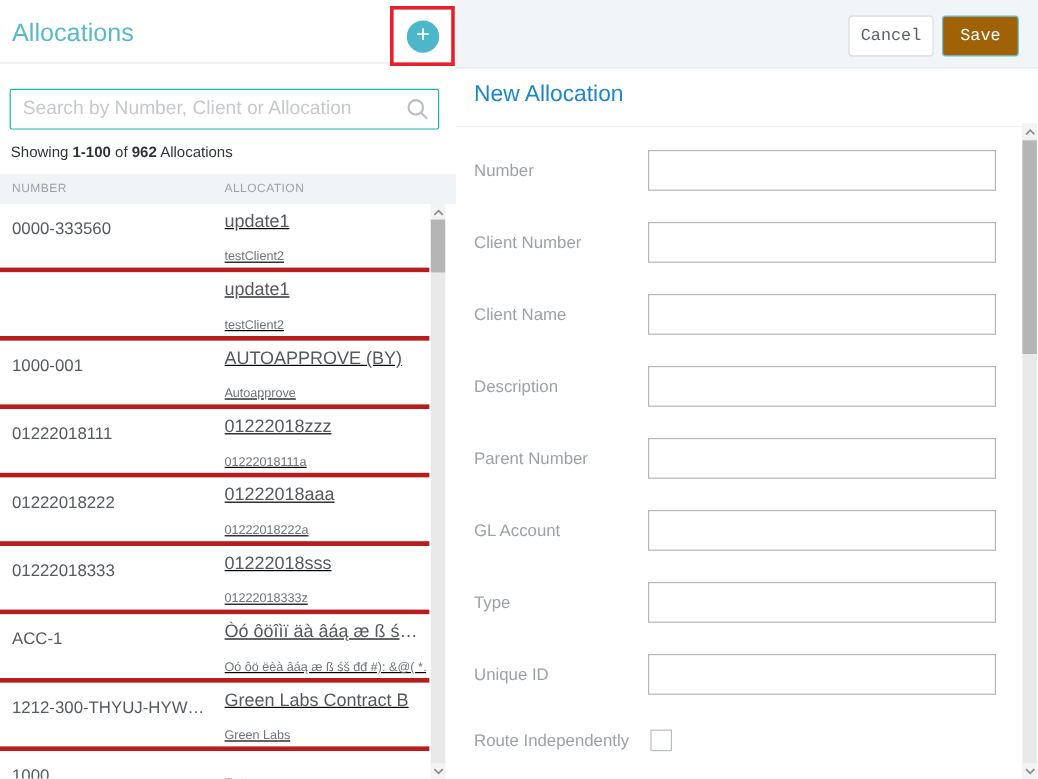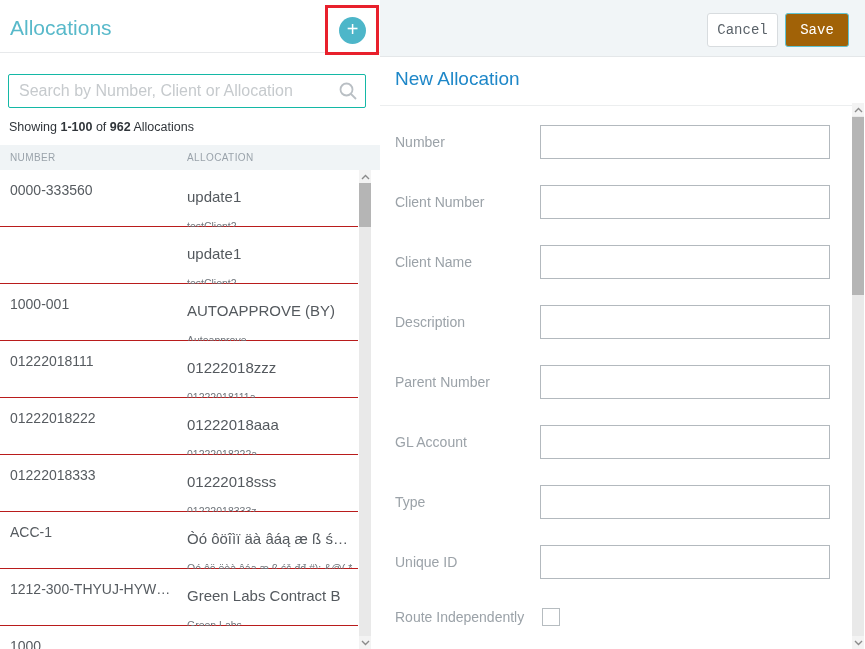--- a/index.html
+++ b/index.html
@@ -27,24 +27,24 @@
 
   .summary { position:absolute; left:9px; top:120px; font-size:12.5px; color:#30353a; }
   .summary b { font-weight:700; }
 
   .table-head { position:absolute; left:0; top:145px; width:380px; height:25px; background:#f0f4f6; }
   .table-head span { position:absolute; top:7px; font-size:10px; letter-spacing:.4px; color:#9aa3ab; }
   .th-number { left:10px; }
   .th-allocation { left:187px; }
 
   .list { position:absolute; left:0; top:170px; width:358px; height:479px; overflow:hidden; }
-  .row { position:relative; height:57px; border-bottom:1px solid #b91c1c; background:#fff; cursor:pointer; }
+  .row { position:relative; height:57px; border-bottom:4px solid #b91c1c; background:#fff; cursor:pointer; }
   .row-number { position:absolute; left:10px; top:12px; width:172px; font-size:14px; color:#565b60;
                 white-space:nowrap; overflow:hidden; }
-  .row-alloc { position:absolute; left:187px; top:18px; width:168px; }
+  .row-alloc { position:absolute; left:187px; top:6px; width:168px;text-decoration:underline; }
   .row-name { font-size:15px; color:#54595e; white-space:nowrap; overflow:hidden; text-overflow:ellipsis; }
   .row-client { font-size:10.5px; color:#6e747a; margin-top:15px; white-space:nowrap; overflow:hidden; }
 
   
   .sb { position:absolute; width:12px; background:#e9e9e9; }
   .sb-list { left:359px; top:170px; height:479px; }
   .sb-btn { position:absolute; left:0; width:12px; height:13px; background:#f3f3f3;
             display:flex; align-items:center; justify-content:center; cursor:pointer; }
   .sb-btn.up { top:0; } .sb-btn.down { bottom:0; }
   .sb-thumb { position:absolute; left:0; width:12px; background:#b5b5b5; cursor:pointer; }

